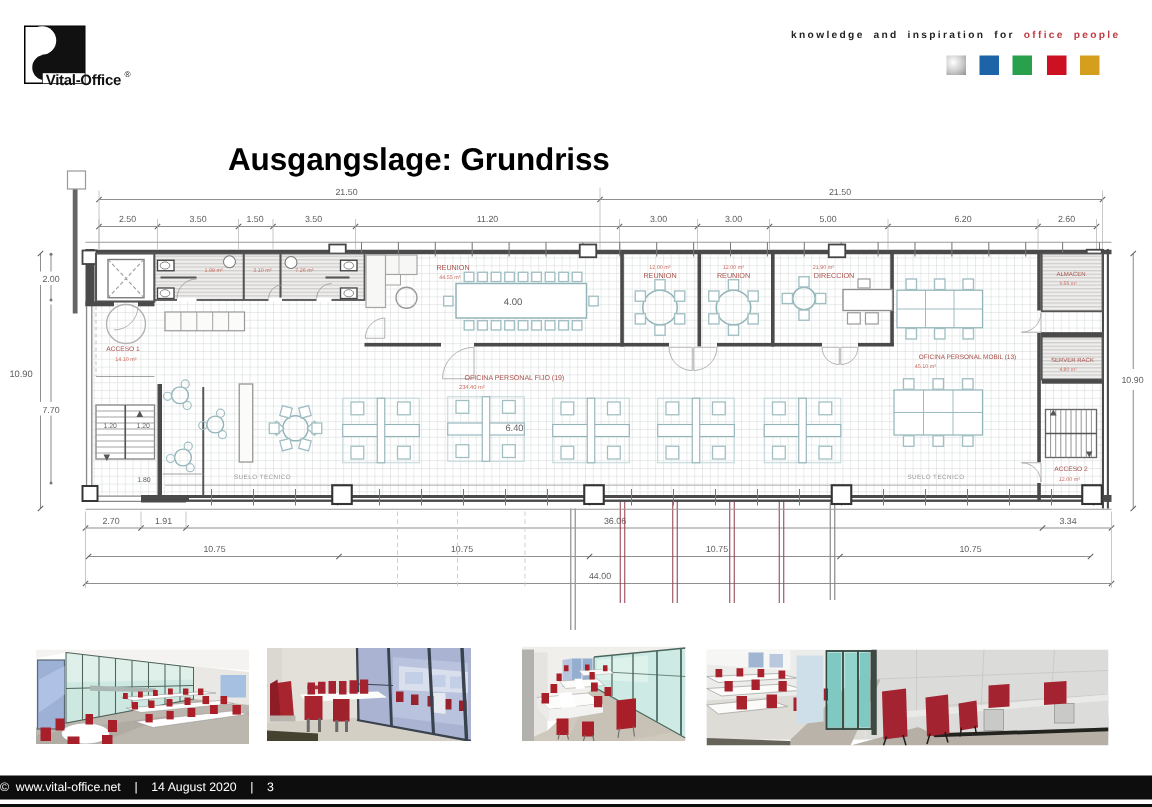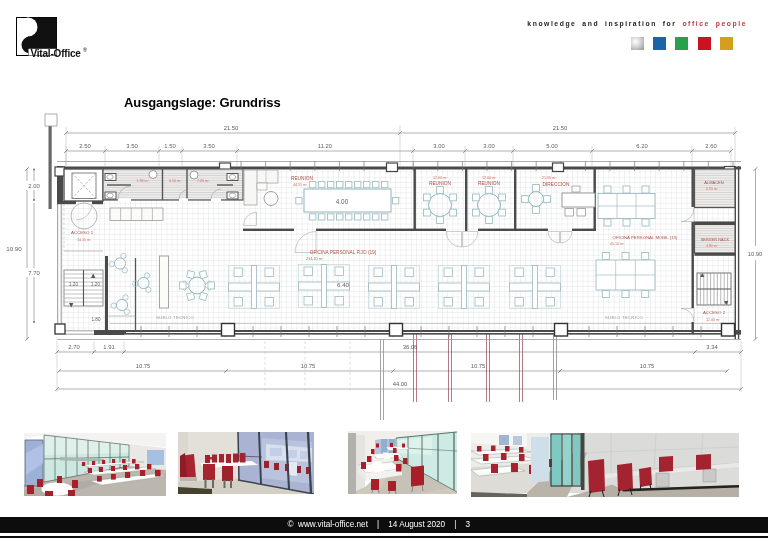--- a/index.html
+++ b/index.html
@@ -17,21 +17,21 @@
 </svg>
 
 <div class="abs" style="left:0;top:20px;width:747px;text-align:right;font-size:6.8px;font-weight:bold;letter-spacing:1.55px;color:#222;word-spacing:2.5px;">knowledge and inspiration for <span style="color:#bf3a42;">office people</span></div>
 
 <div class="abs" style="left:631px;top:37px;width:13px;height:13px;background:radial-gradient(circle at 35% 35%, #fff, #c9c9c9 55%, #8f8f8f);"></div>
 <div class="abs" style="left:653px;top:37px;width:13px;height:13px;background:#1c63a8;"></div>
 <div class="abs" style="left:675px;top:37px;width:13px;height:13px;background:#28a04c;"></div>
 <div class="abs" style="left:698px;top:37px;width:13px;height:13px;background:#cc1122;"></div>
 <div class="abs" style="left:720px;top:37px;width:13px;height:13px;background:#d59f1e;"></div>
 
-<div class="abs" style="left:124px;top:95px;font-size:13px;font-weight:bold;color:#000;letter-spacing:-0.1px;">Ausgangslage: Grundriss</div>
+<div class="abs" style="left:152px;top:95px;font-size:21px;font-weight:bold;color:#000;letter-spacing:-0.1px;">Ausgangslage: Grundriss</div>
 
 <svg width="768" height="538" viewBox="0 0 768 538" style="position:absolute;left:0;top:0">
 <defs>
 <pattern id="grid" width="5.2" height="5.2" patternUnits="userSpaceOnUse">
   <path d="M5.2 0H0V5.2" fill="none" stroke="#d0d5d4" stroke-width="0.6"></path>
 </pattern>
 <pattern id="hatch" width="4" height="2.4" patternUnits="userSpaceOnUse">
   <rect width="4" height="2.4" fill="#efeeec"></rect>
   <line x1="0" y1="0.5" x2="4" y2="0.5" stroke="#b2b2b0" stroke-width="0.5"></line>
 </pattern>
@@ -841,14 +841,14 @@
       <line x1="159" y1="55" x2="161" y2="62"></line>
 <line x1="170" y1="52" x2="169" y2="58"></line>
       <line x1="179" y1="51" x2="180" y2="57"></line>
 </g>
 
 <polygon points="0,59 56,61 56,64 0,64" fill="#66645a"></polygon>
 </svg>
 
 <div class="abs" style="left:0;top:517px;width:768px;height:16px;background:#0d0d0d;"></div>
 
-<div class="abs" style="left:0;top:517px;width:762px;height:16px;color:#fff;font-size:8.2px;line-height:16px;text-align:center;">©&nbsp;&nbsp;www.vital-office.net&nbsp;&nbsp;&nbsp;&nbsp;|&nbsp;&nbsp;&nbsp;&nbsp;14 August 2020&nbsp;&nbsp;&nbsp;&nbsp;|&nbsp;&nbsp;&nbsp;&nbsp;3&nbsp;&nbsp;</div>
+<div class="abs" style="left:0;top:517px;width:762px;height:16px;color:#fff;font-size:8.2px;line-height:16px;text-align:left;">©&nbsp;&nbsp;www.vital-office.net&nbsp;&nbsp;&nbsp;&nbsp;|&nbsp;&nbsp;&nbsp;&nbsp;14 August 2020&nbsp;&nbsp;&nbsp;&nbsp;|&nbsp;&nbsp;&nbsp;&nbsp;3&nbsp;&nbsp;</div>
 
 <div class="abs" style="left:0;top:536px;width:768px;height:2px;background:#0d0d0d;"></div>
 </body></html>

